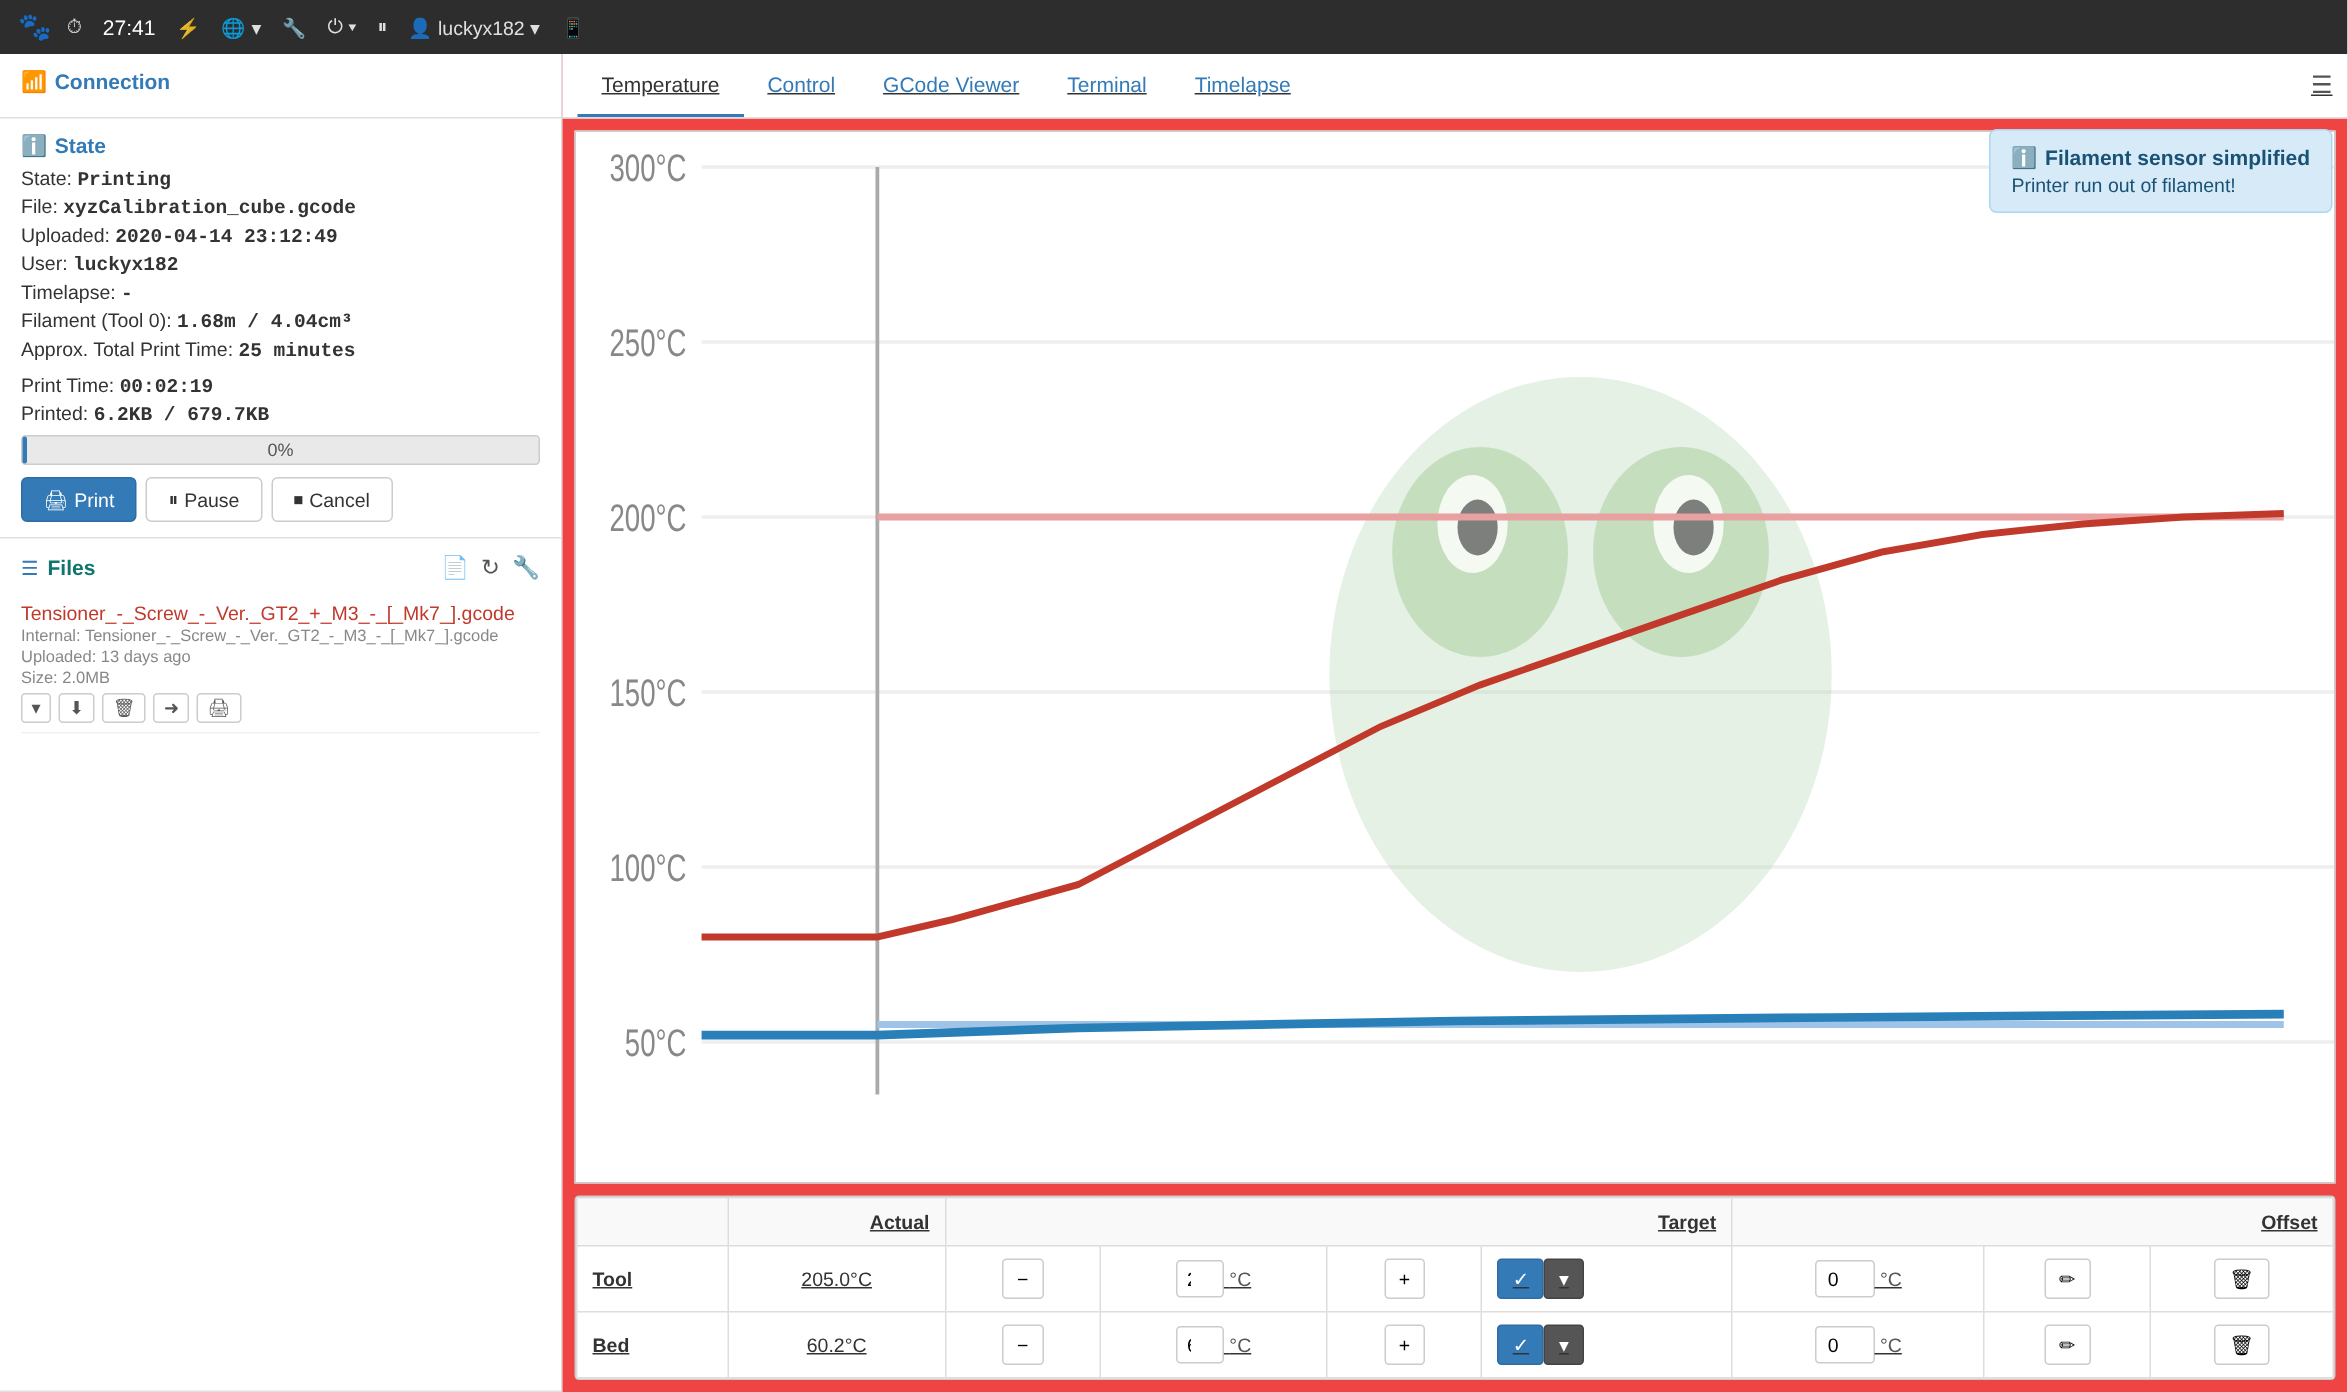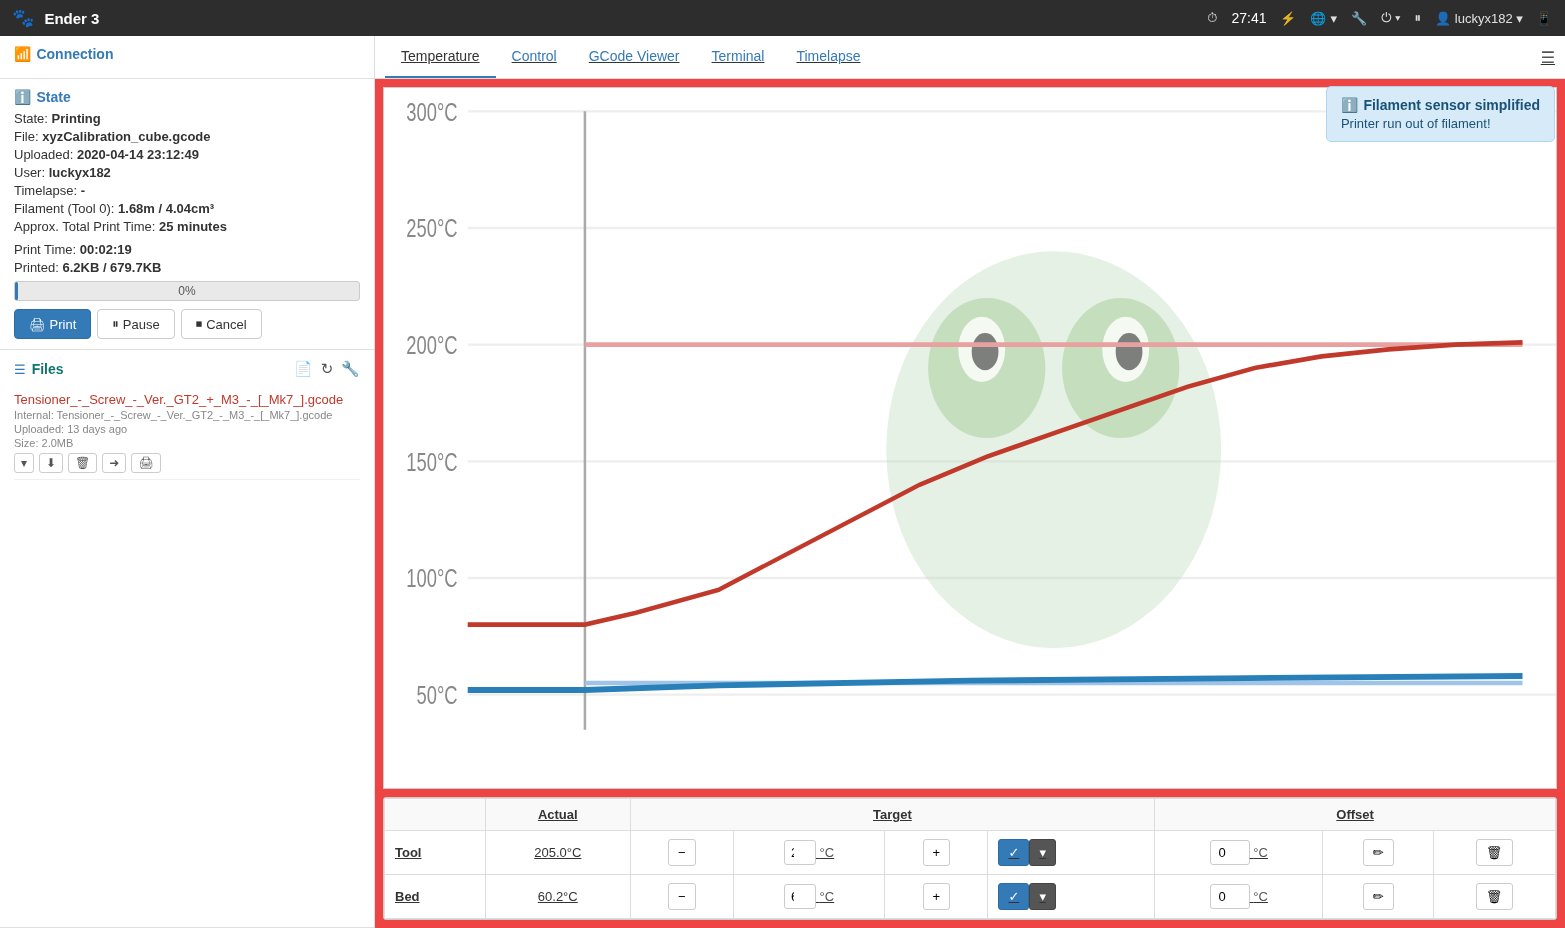--- a/index.html
+++ b/index.html
@@ -45,21 +45,21 @@
       display: flex;
       align-items: center;
       gap: 5px;
       font-size: 14px;
       font-weight: 600;
       color: #337ab7;
       margin-bottom: 6px;
     }
 
     .state-info p { margin: 3px 0; font-size: 13px; }
-    .state-info strong { font-weight: bold; }
+    .state-info strong { font-weight: bold; font-family: Liberation Mono, monospace; }
 
     .progress-bar-container {
       width: 100%;
       background: #e9e9e9;
       border: 1px solid #ccc;
       border-radius: 3px;
       height: 20px;
       margin: 6px 0;
       position: relative;
     }
@@ -202,21 +202,21 @@
       border: 1px solid #ccc;
       border-radius: 3px;
     }
     table { width: 100%; border-collapse: collapse; }
     th, td {
       border: 1px solid #ddd;
       padding: 8px 10px;
       text-align: center;
       font-size: 13px;
     }
-    th { background: #f9f9f9; font-weight: bold; }
+    th { background: #f9f9f9; font-weight: bold; text-align: right; }
     td:first-child { text-align: left; font-weight: bold; }
     .num-input {
       width: 32px;
       padding: 4px 6px;
       border: 1px solid #ccc;
       border-radius: 3px;
       text-align: center;
       font-size: 13px;
     }
     .unit-label { color: #555; font-size: 13px; }
@@ -240,21 +240,20 @@
       font-size: 13px;
     }
 
     .green-dot { color: #27ae60; font-size: 16px; }
   </style>
 </head>
 <body>
 
 <div class="titlebar">
   <span style="font-size:18px;">🐾</span>
-  <span class="titlebar-title">Ender 3</span>
   <div class="titlebar-icons">
     <span class="titlebar-icon">⏱</span>
     <span style="font-size:14px;">27:41</span>
     <span class="titlebar-icon" style="color:#ffe066;">⚡</span>
     <span class="titlebar-icon">🌐 ▾</span>
     <span class="titlebar-icon">🔧</span>
     <span class="titlebar-icon">⏻ ▾</span>
     <span class="titlebar-icon">⏸</span>
     <span class="titlebar-icon">👤 <span>luckyx182</span> ▾</span>
     <span class="titlebar-icon">📱</span>

